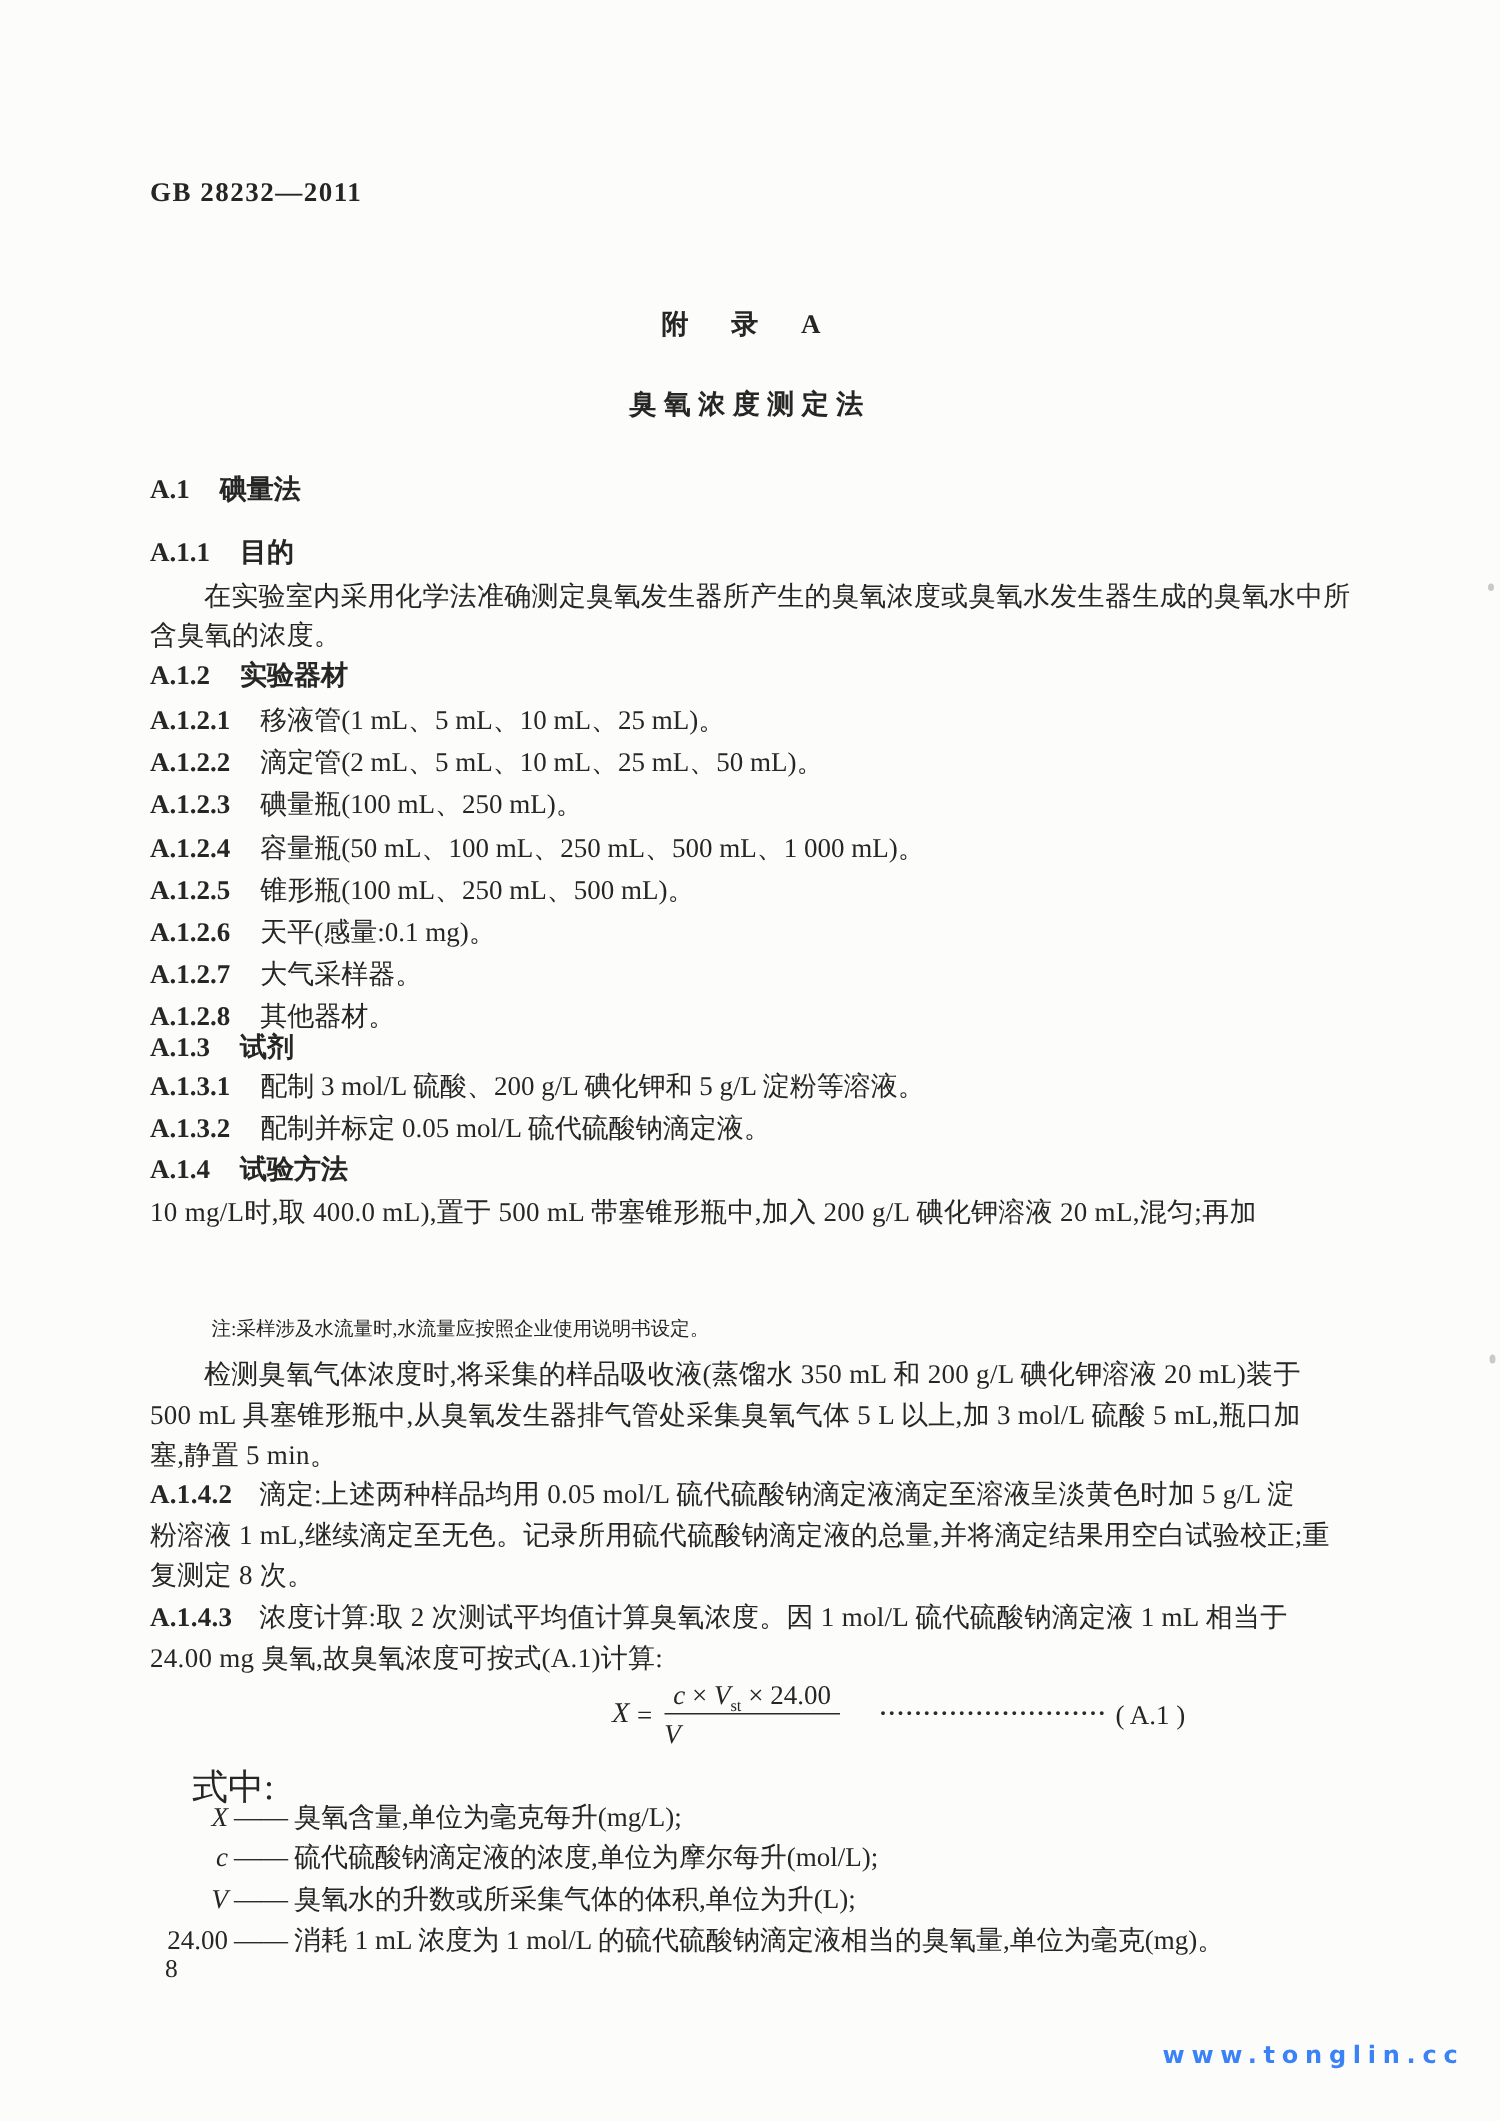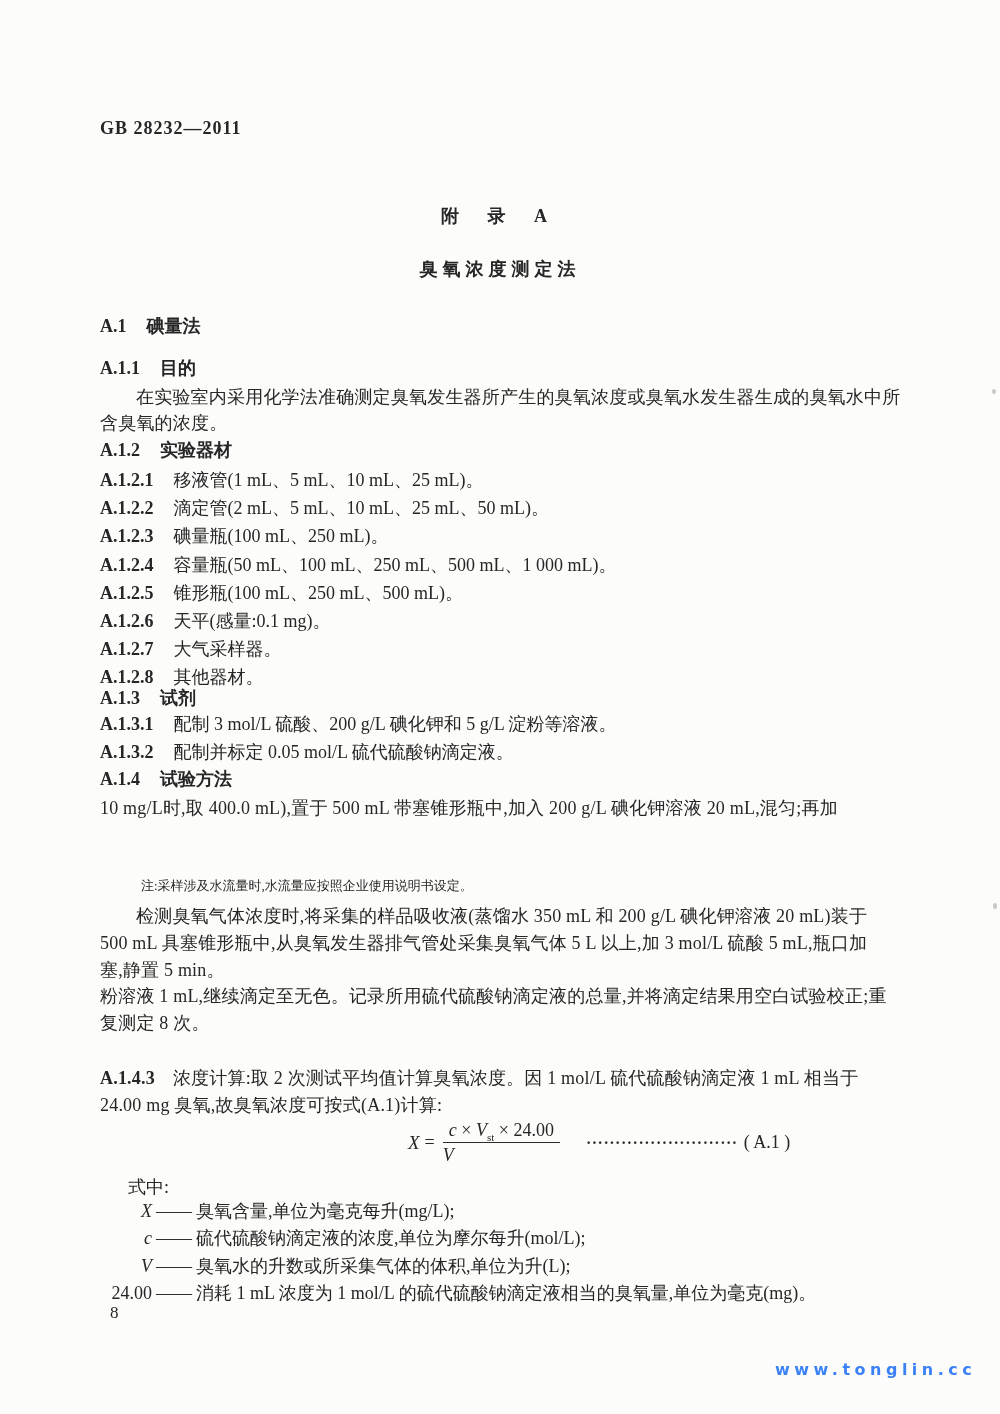--- a/index.html
+++ b/index.html
@@ -26,21 +26,21 @@
   .formula{left:408px;top:1120px;display:flex;align-items:center;font-size:18px;}
   .formula .lhs{font-style:italic;font-size:19px;}
   .formula .eq{margin:0 8px 0 5px;}
   .frac{display:inline-block;text-align:left;vertical-align:middle;}
   .frac .top{padding:0 6px 2px 6px;border-bottom:1.6px solid #2a2a2a;white-space:nowrap;}
   .frac .bot{padding-top:2px;}
   .iv{font-style:italic;}
   sub.st{font-size:11px;}
   .dots{margin-left:26px;font-weight:bold;letter-spacing:0.5px;font-size:16px;color:#2a2a2a;}
   .eq-label{margin-left:6px;white-space:nowrap;}
-  .where{left:128px;top:1175px;font-size:18px;}
+  .where{left:128px;top:1175px;font-size:24px;}
   .defs{left:84px;top:1198px;font-size:18px;line-height:27.4px;}
   .defs .drow{display:flex;white-space:nowrap;}
   .defs .sym{display:inline-block;width:68px;text-align:right;}
   .defs .dash{margin:0 4px;}
   .page-num{left:110px;top:1303px;font-size:17px;}
   .watermark{left:775px;top:1360px;font-family:"DejaVu Sans","Liberation Sans",sans-serif;font-size:16px;font-weight:bold;letter-spacing:4.5px;white-space:nowrap;}
   .speck{position:absolute;background:#c9c9c9;border-radius:50%;}
 </style>
 </head>
 <body>
@@ -101,20 +101,21 @@
 
   <div class="abs note-line" style="top:877px">注:采样涉及水流量时,水流量应按照企业使用说明书设定。</div>
 
   <div class="abs para" style="top:903px">
     <div class="line indent">检测臭氧气体浓度时,将采集的样品吸收液(蒸馏水 350 mL 和 200 g/L 碘化钾溶液 20 mL)装于</div>
     <div class="line">500 mL 具塞锥形瓶中,从臭氧发生器排气管处采集臭氧气体 5 L 以上,加 3 mol/L 硫酸 5 mL,瓶口加</div>
     <div class="line">塞,静置 5 min。</div>
   </div>
 
   <div class="abs para" style="top:983px">
+    <div class="line"><span class="num">A.1.4.2</span><span>滴定:上述两种样品均用 0.05 mol/L 硫代硫酸钠滴定液滴定至溶液呈淡黄色时加 5 g/L 淀</span></div>
     <div class="line">粉溶液 1 mL,继续滴定至无色。记录所用硫代硫酸钠滴定液的总量,并将滴定结果用空白试验校正;重</div>
     <div class="line">复测定 8 次。</div>
   </div>
 
   <div class="abs para" style="top:1065px">
     <div class="line"><span class="num">A.1.4.3</span><span>浓度计算:取 2 次测试平均值计算臭氧浓度。因 1 mol/L 硫代硫酸钠滴定液 1 mL 相当于</span></div>
     <div class="line">24.00 mg 臭氧,故臭氧浓度可按式(A.1)计算:</div>
   </div>
 
   <div class="abs formula">

